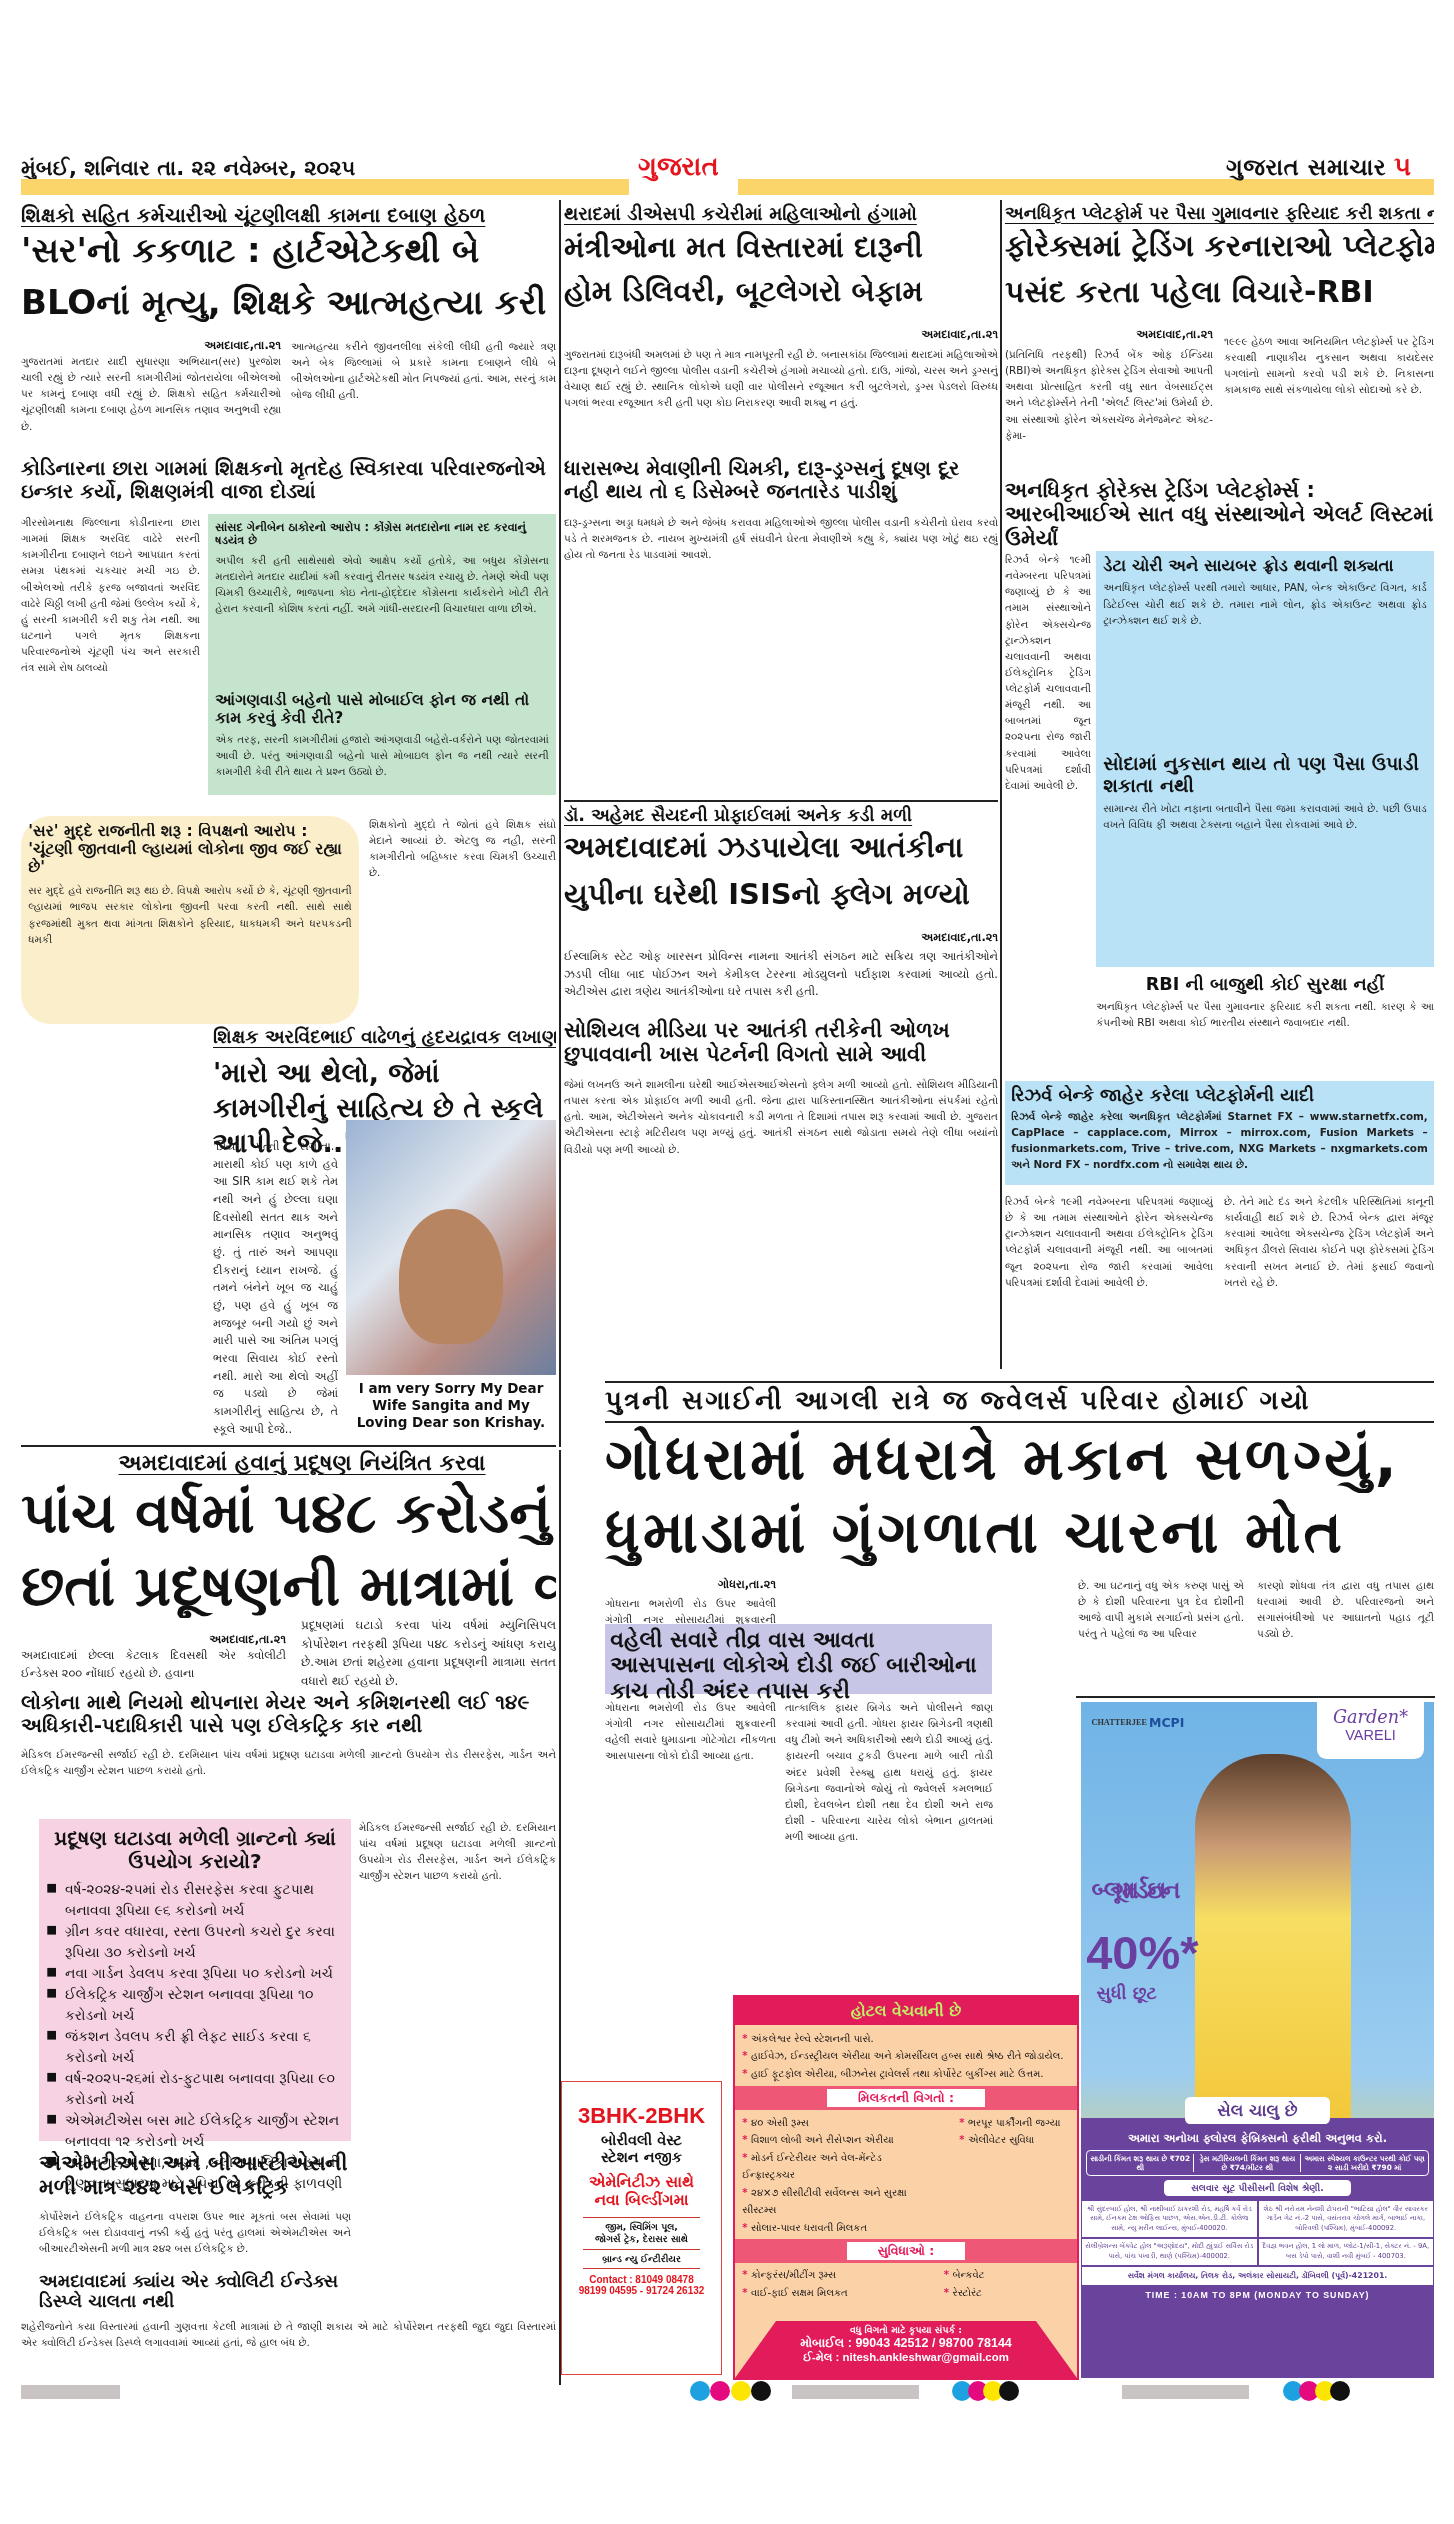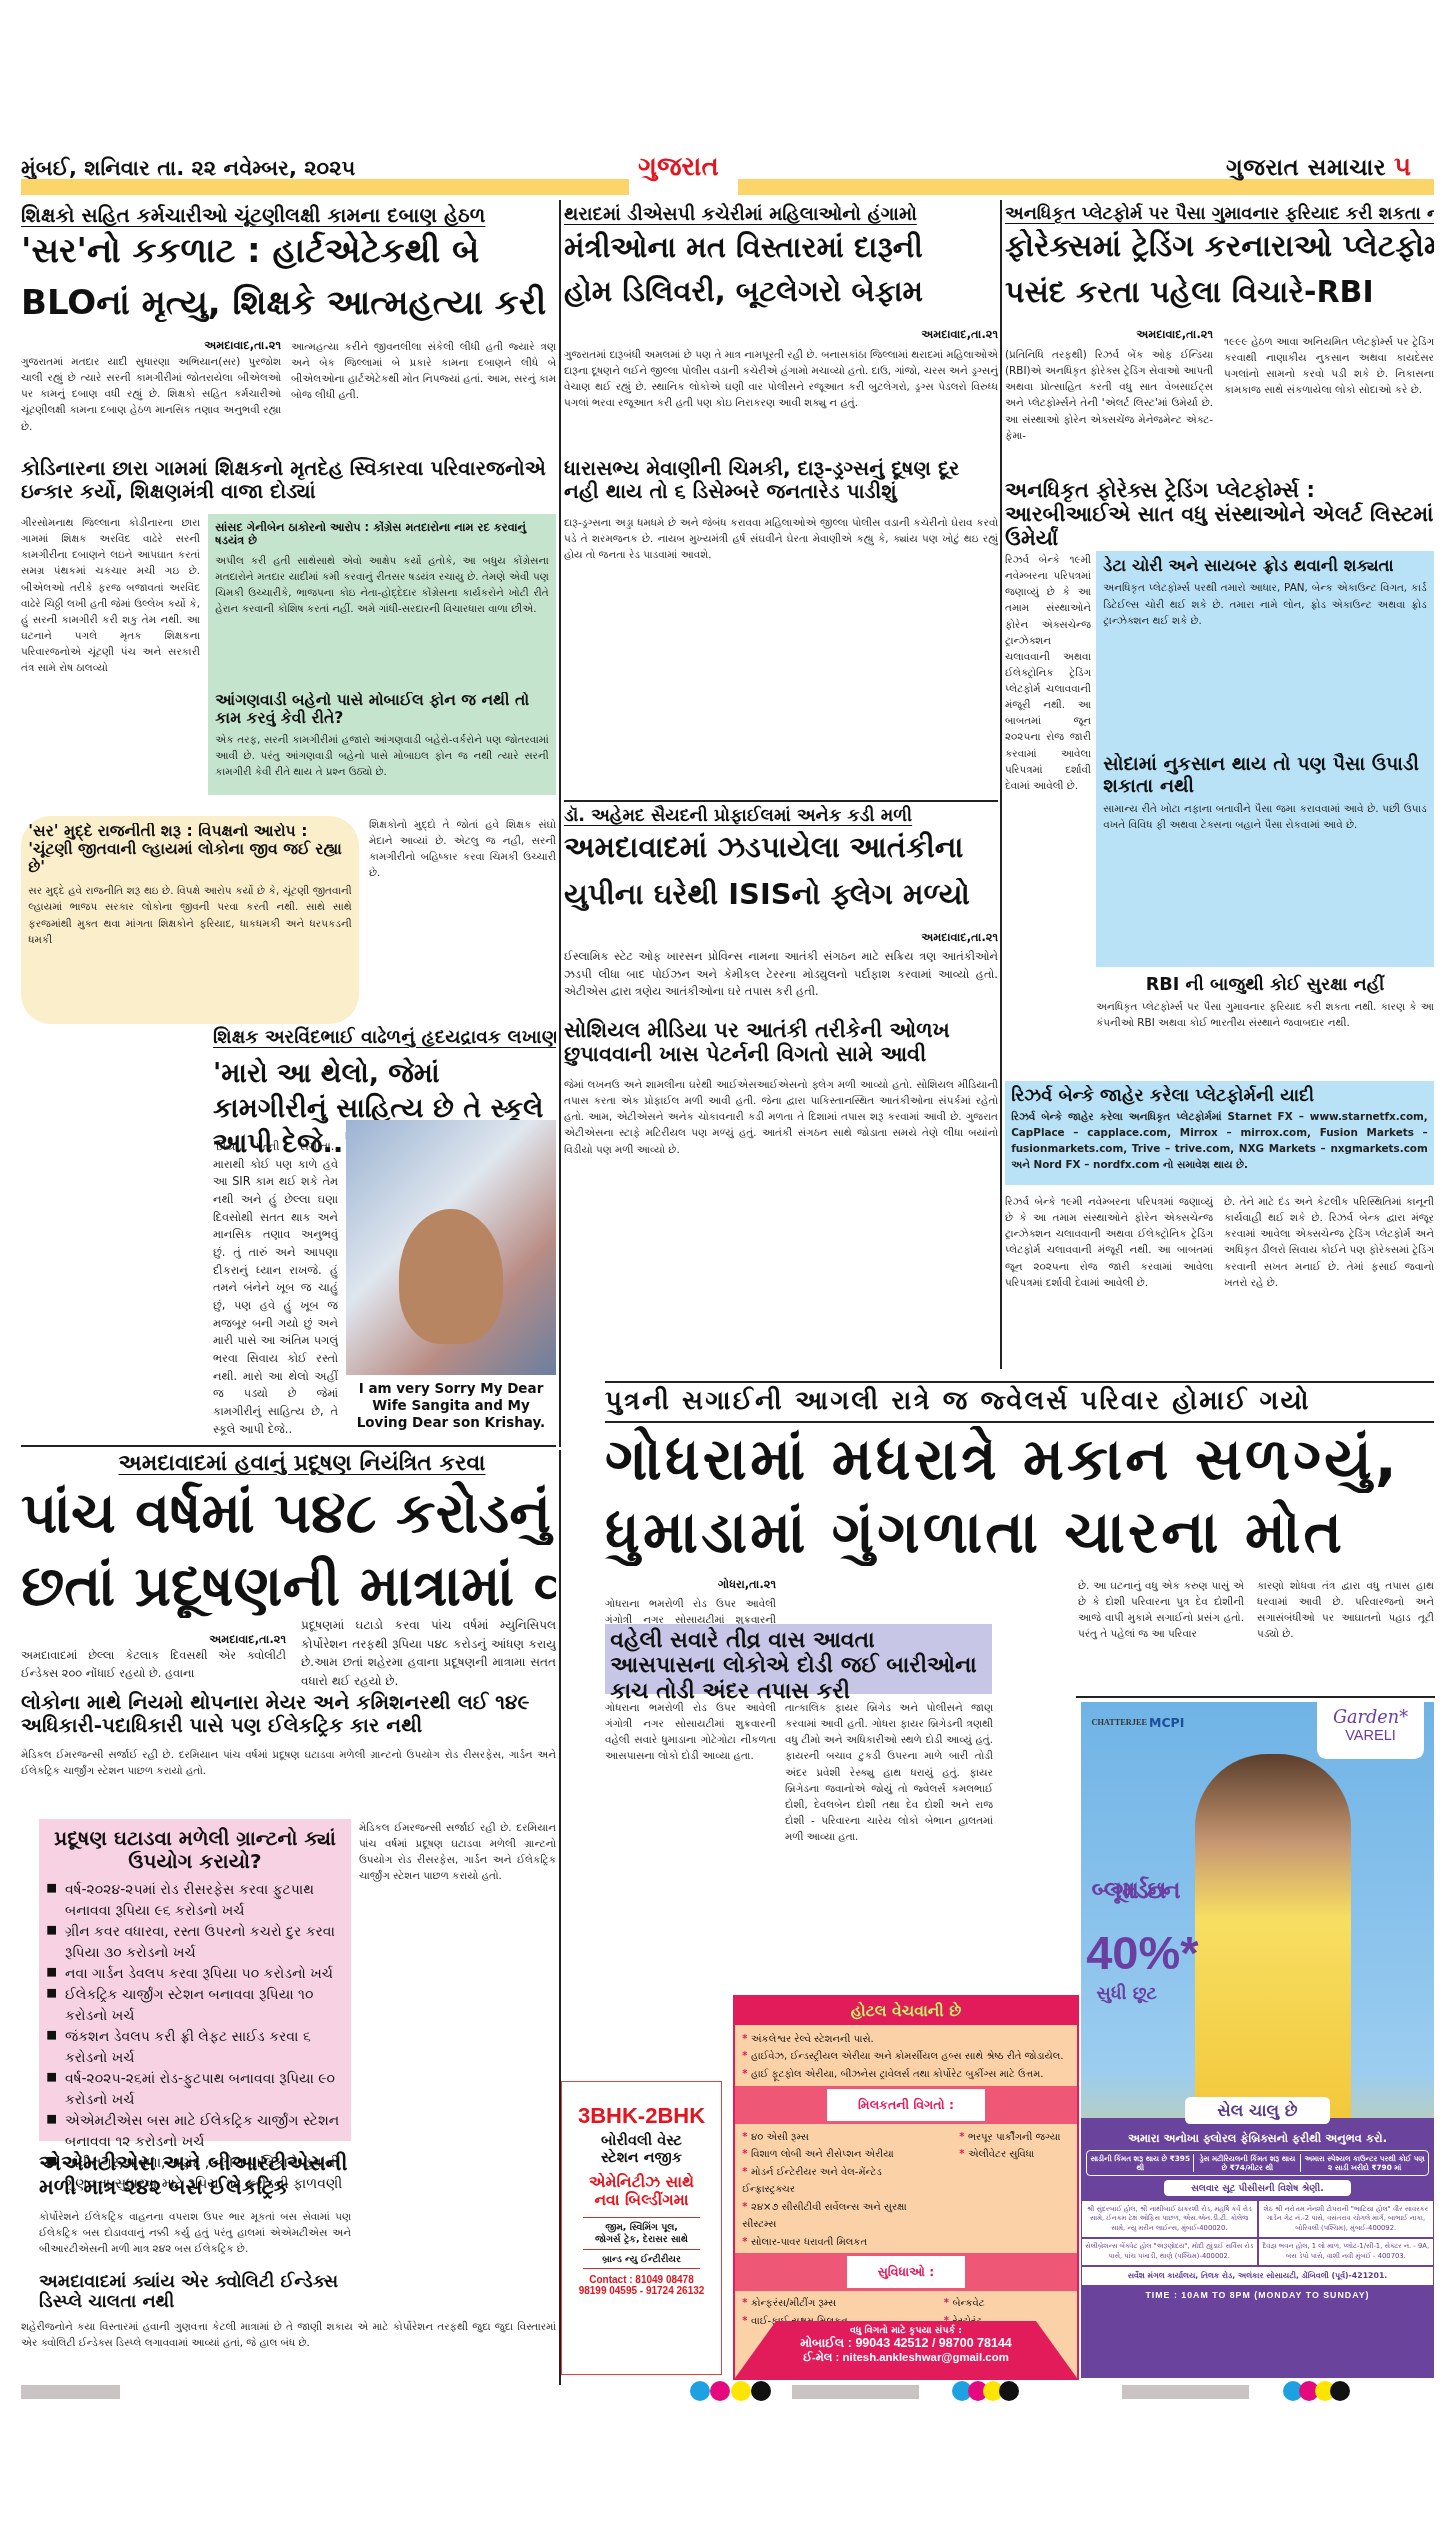--- a/index.html
+++ b/index.html
@@ -25,21 +25,21 @@
   .photo .face { width: 104px; height: 135px; border-radius: 50% 50% 40% 40%; background: #b88562; margin-bottom: 31px; }
   .caption { font-size: 13.5px; font-weight: bold; text-align: center; line-height: 1.25; }
   ul.bullets { list-style: none; }
   ul.bullets li { font-size: 14px; line-height: 1.5; padding-left: 18.7px; position: relative; }
   ul.bullets li::before { content: "\25A0"; position: absolute; left: 0; top: 0; font-size: 11.4px; }
   
   .ad-bhk { border: 1.6px solid #e04141; text-align: center; padding: 21px 10.4px; }
   .ad-bhk .red { color: #e3161f; font-weight: bold; }
   .ad-hotel { background: #fbd1a8; border: 2.1px solid #e21b5a; }
   .ad-hotel .ribbon { background: #ef5777; color: #e21b5a; font-weight: bold; text-align: center; }
-  .ad-hotel .ribbon span { background: #fff; padding: 8px 31px; display: inline-block; }
+  .ad-hotel .ribbon span { background: #fff; padding: 1px 31px; display: inline-block; }
   .ad-hotel .top-bar { background: #e21b5a; color: #bef264; text-align: center; font-weight: bold; }
   .ad-hotel .item { font-size: 13.5px; line-height: 1.75; }
   .ad-hotel .item::before { content: "* "; color: #e21b5a; font-weight: bold; }
   .ad-hotel .contact { background: #e21b5a; color: #fff; text-align: center; font-weight: bold; clip-path: polygon(12% 0, 88% 0, 100% 100%, 0 100%); }
   .ad-garden { background: linear-gradient(180deg, #6fb3e6 0%, #9ccdf0 55%, #f6d24e 80%); }
   .ad-garden .brand { background: #fff; border-radius: 0 0 9.4px 9.4px; color: #6b3fa0; text-align: center; }
   .ad-garden .purple { background: #6a449c; color: #fff; }
   .ad-garden .addr { background: #fff; color: #5b3a8f; font-size: 11.4px; text-align: center; line-height: 1.45; border: 1px solid #6a449c; }
   .dot { width: 20px; height: 20px; border-radius: 50%; }
   .regbar { background: #c9c4c3; height: 13.5px; }
@@ -252,21 +252,21 @@
   </div>
   <div class="abs" style="left:114px;top:52px;width:156px;height:364px;border-radius:73px 73px 0 0;background:linear-gradient(180deg,#5b3e2c 0%,#c99a74 25%,#f7de62 45%,#f3c83b 100%);"></div>
   <div class="abs" style="left:10.4px;top:143px;font-size:24px;font-weight:bold;color:#6a3fa0;margin-top:31px;">બ્લૂમ ઇન</div>
   <div class="abs" style="left:31px;top:174px;font-size:24px;font-weight:bold;color:#6a3fa0;">ગાર્ડન</div>
   <div class="abs" style="left:5.2px;top:223px;font-size:47px;font-weight:bold;color:#6a3fa0;font-family:'Liberation Sans',sans-serif;">40%*</div>
   <div class="abs" style="left:15.6px;top:281px;font-size:17.7px;font-weight:bold;color:#6a3fa0;">સુધી છૂટ</div>
   <div class="abs purple" style="left:0;top:416px;width:353px;height:260px;">
     <div style="position:absolute;left:104px;top:-21px;width:145px;height:27px;background:#fff;border-radius:5.2px;color:#5b3a8f;font-size:16.6px;font-weight:bold;text-align:center;line-height:27px;">સેલ ચાલુ છે</div>
     <div style="text-align:center;font-size:11.4px;font-weight:bold;padding-top:12.5px;">અમારા અનોખા ફ્લોરલ ફેબ્રિક્સનો ફરીથી અનુભવ કરો.</div>
     <div style="display:flex;margin:5.2px 5.2px 0;border:1px solid #fff;border-radius:4.2px;padding:3.1px 0;">
-      <div style="flex:1;font-size:7.3px;font-weight:bold;text-align:center;border-right:1px solid #fff;padding:0 2.1px;">સાડીની કિંમત શરૂ થાય છે ₹395 થી</div>
+      <div style="flex:1;font-size:7.3px;font-weight:bold;text-align:center;border-right:1px solid #fff;padding:0 2.1px;">સાડીની કિંમત શરૂ થાય છે ₹702 થી</div>
       <div style="flex:1;font-size:7.3px;font-weight:bold;text-align:center;border-right:1px solid #fff;padding:0 2.1px;">ડ્રેસ મટીરિયલની કિંમત શરૂ થાય છે ₹74/મીટર થી</div>
       <div style="flex:1.2;font-size:7.3px;font-weight:bold;text-align:center;padding:0 2.1px;">અમારા સ્પેશ્યલ કાઉન્ટર પરથી કોઈ પણ ૨ સાડી ખરીદો ₹790 માં</div>
     </div>
     <div style="margin:4.2px auto 4.2px;width:187px;background:#fff;color:#5b3a8f;font-size:9.4px;font-weight:bold;text-align:center;border-radius:4.2px;padding:2.1px;">સલવાર સૂટ પીસીસની વિશેષ શ્રેણી.</div>
     <div style="display:grid;grid-template-columns:1fr 1fr;">
       <div class="addr" style="font-size:6.8px;padding:3.1px;">શ્રી સુંદરબાઈ હોલ, શ્રી નાથીબાઈ ઠાકરશી રોડ, મહર્ષિ કર્વે રોડ સામે, ઈનકમ ટેક્ષ ઓફિસ પાછળ, એસ.એન.ડી.ટી. કોલેજ સામે, ન્યુ મરીન લાઈન્સ, મુંબઈ-400020.</div>
       <div class="addr" style="font-size:6.8px;padding:3.1px;">શેઠ શ્રી નરોત્તમ નેનશી ટોપરાની "ભાટિયા હોલ" વીર સાવરકર ગાર્ડન ગેટ નં.-2 પાસે, વસંતરાવ ચોગલે માર્ગ, બાભાઈ નાકા, બોરિવલી (પશ્ચિમ), મુંબઈ-400092.</div>
       <div class="addr" style="font-size:6.8px;padding:3.1px;">સેલીબ્રેશન્સ બેંક્વેટ હોલ "અરૂણોદય", મોદી હ્યુંડાઈ સર્વિસ રોડ પાસે, પાંચ પખાડી, થાણે (પશ્ચિમ)-400002.</div>
       <div class="addr" style="font-size:6.8px;padding:3.1px;">દૈવજ્ઞ ભવન હોલ, 1 લો માળ, પ્લોટ-1/સી-1, સેક્ટર નં. - 9A, બસ ડેપો પાસે, વાશી નવી મુંબઈ - 400703.</div>
     </div>

